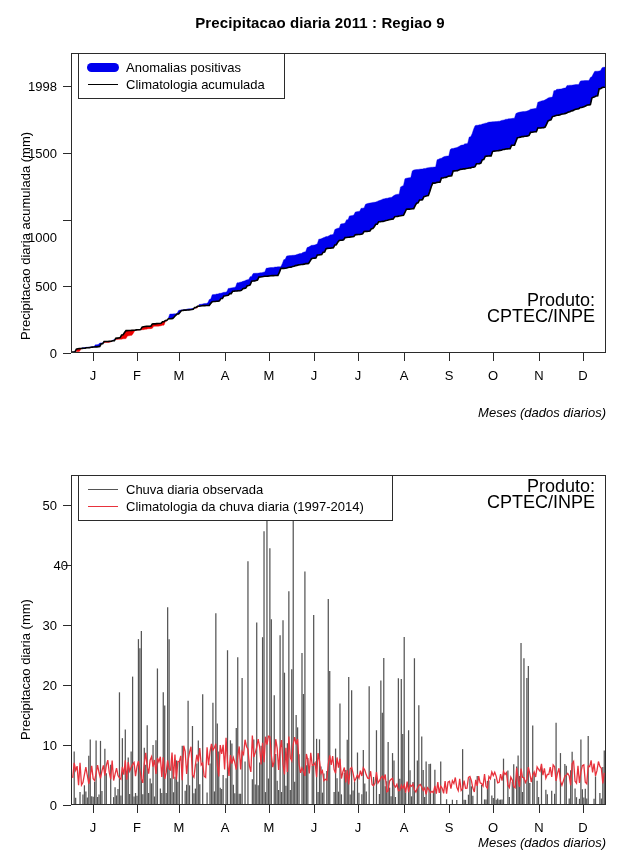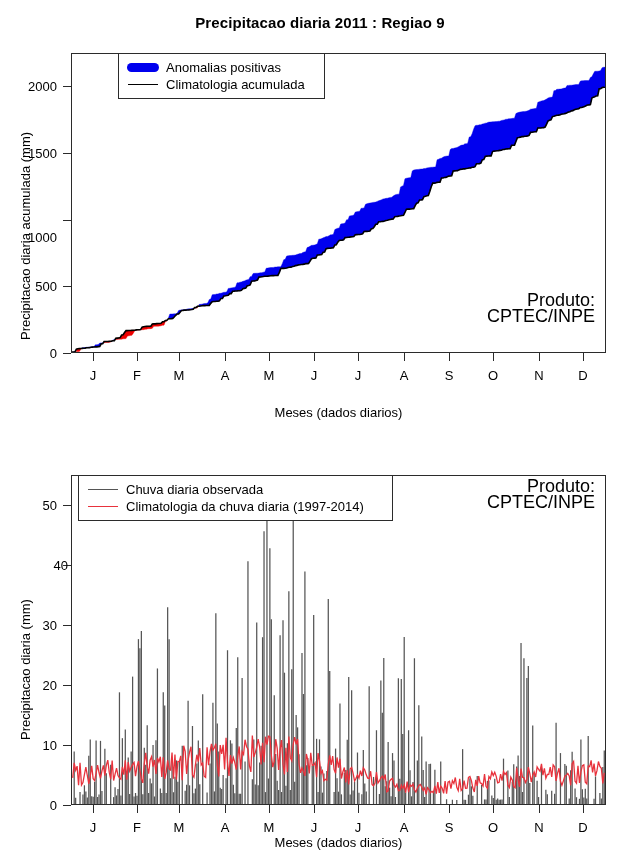--- a/index.html
+++ b/index.html
@@ -20,21 +20,21 @@
   .panel{position:absolute;}
   .plotbox{position:absolute;border:1px solid #2b2b2b;box-sizing:border-box;background:#fff;}
   .plotsvg{position:absolute;left:0;top:0;}
 
   
   .ytick-label{position:absolute;text-align:right;font-size:13px;line-height:13px;}
   .ytick-mark{position:absolute;background:#2b2b2b;height:1px;}
   .xtick-mark{position:absolute;background:#2b2b2b;width:1px;}
   .xtick-label{position:absolute;text-align:center;font-size:13px;line-height:13px;}
 
-  .axis-title-x{position:absolute;text-align:center;font-size:13px;}
+  .axis-title-x{position:absolute;text-align:right;font-size:13px;font-style:italic;}
   .axis-title-y{
     position:absolute;font-size:13px;white-space:nowrap;
     transform-origin:0 0;transform:rotate(-90deg);
   }
 
   .legend-box{
     position:absolute;border:1px solid #2b2b2b;background:#ffffff;box-sizing:border-box;
     padding:5px 8px 5px 7px;
   }
   .legend-row{display:flex;align-items:center;height:17px;}
@@ -73,21 +73,21 @@
     <div id="top-yticks">
         <div class="ytick-mark" style="left: 63px; top: 353px; width: 8px;"></div>
         <div class="ytick-label" style="left: 11px; top: 347px; width: 46px;">0</div>
         <div class="ytick-mark" style="left: 63px; top: 286px; width: 8px;"></div>
         <div class="ytick-label" style="left: 11px; top: 280px; width: 46px;">500</div>
         <div class="ytick-mark" style="left: 63px; top: 220px; width: 8px;"></div>
         <div class="ytick-label" style="left: 11px; top: 214px; width: 46px; margin-top: 17px;">1000</div>
         <div class="ytick-mark" style="left: 63px; top: 153px; width: 8px;"></div>
         <div class="ytick-label" style="left: 11px; top: 147px; width: 46px;">1500</div>
         <div class="ytick-mark" style="left: 63px; top: 86px; width: 8px;"></div>
-        <div class="ytick-label" style="left: 11px; top: 80px; width: 46px;">2000</div>
+        <div class="ytick-label" style="left: 11px; top: 80px; width: 46px;">1998</div>
       </div>
     <div id="top-xticks">
         <div class="xtick-mark" style="left: 93px; top: 353px; height: 8px;"></div>
         <div class="xtick-label" style="left: 73px; top: 369px; width: 40px;">J</div>
         <div class="xtick-mark" style="left: 137px; top: 353px; height: 8px;"></div>
         <div class="xtick-label" style="left: 117px; top: 369px; width: 40px;">F</div>
         <div class="xtick-mark" style="left: 179px; top: 353px; height: 8px;"></div>
         <div class="xtick-label" style="left: 159px; top: 369px; width: 40px;">M</div>
         <div class="xtick-mark" style="left: 225px; top: 353px; height: 8px;"></div>
         <div class="xtick-label" style="left: 205px; top: 369px; width: 40px;">A</div>
@@ -105,21 +105,21 @@
         <div class="xtick-label" style="left: 473px; top: 369px; width: 40px;">O</div>
         <div class="xtick-mark" style="left: 539px; top: 353px; height: 8px;"></div>
         <div class="xtick-label" style="left: 519px; top: 369px; width: 40px;">N</div>
         <div class="xtick-mark" style="left: 583px; top: 353px; height: 8px;"></div>
         <div class="xtick-label" style="left: 563px; top: 369px; width: 40px;">D</div>
       </div>
 
     <div class="axis-title-x" style="left:71px;top:405px;width:535px;">Meses (dados diarios)</div>
     <div class="axis-title-y" style="left:18px;top:340px;">Precipitacao diaria acumulada (mm)</div>
 
-    <div class="legend-box" id="top-legend" style="left:78px;top:53px;width:207px;margin-left:40px;">
+    <div class="legend-box" id="top-legend" style="left:78px;top:53px;width:207px;">
         <div class="legend-row">
           <span class="legend-key">
             <span class="key-fat" style="background: rgb(0, 0, 238);"></span>
           </span>
           <span class="legend-label">Anomalias positivas</span>
         </div>
         <div class="legend-row">
           <span class="legend-key">
             <span class="key-line" style="border-top-color: rgb(0, 0, 0);"></span>
           </span>

